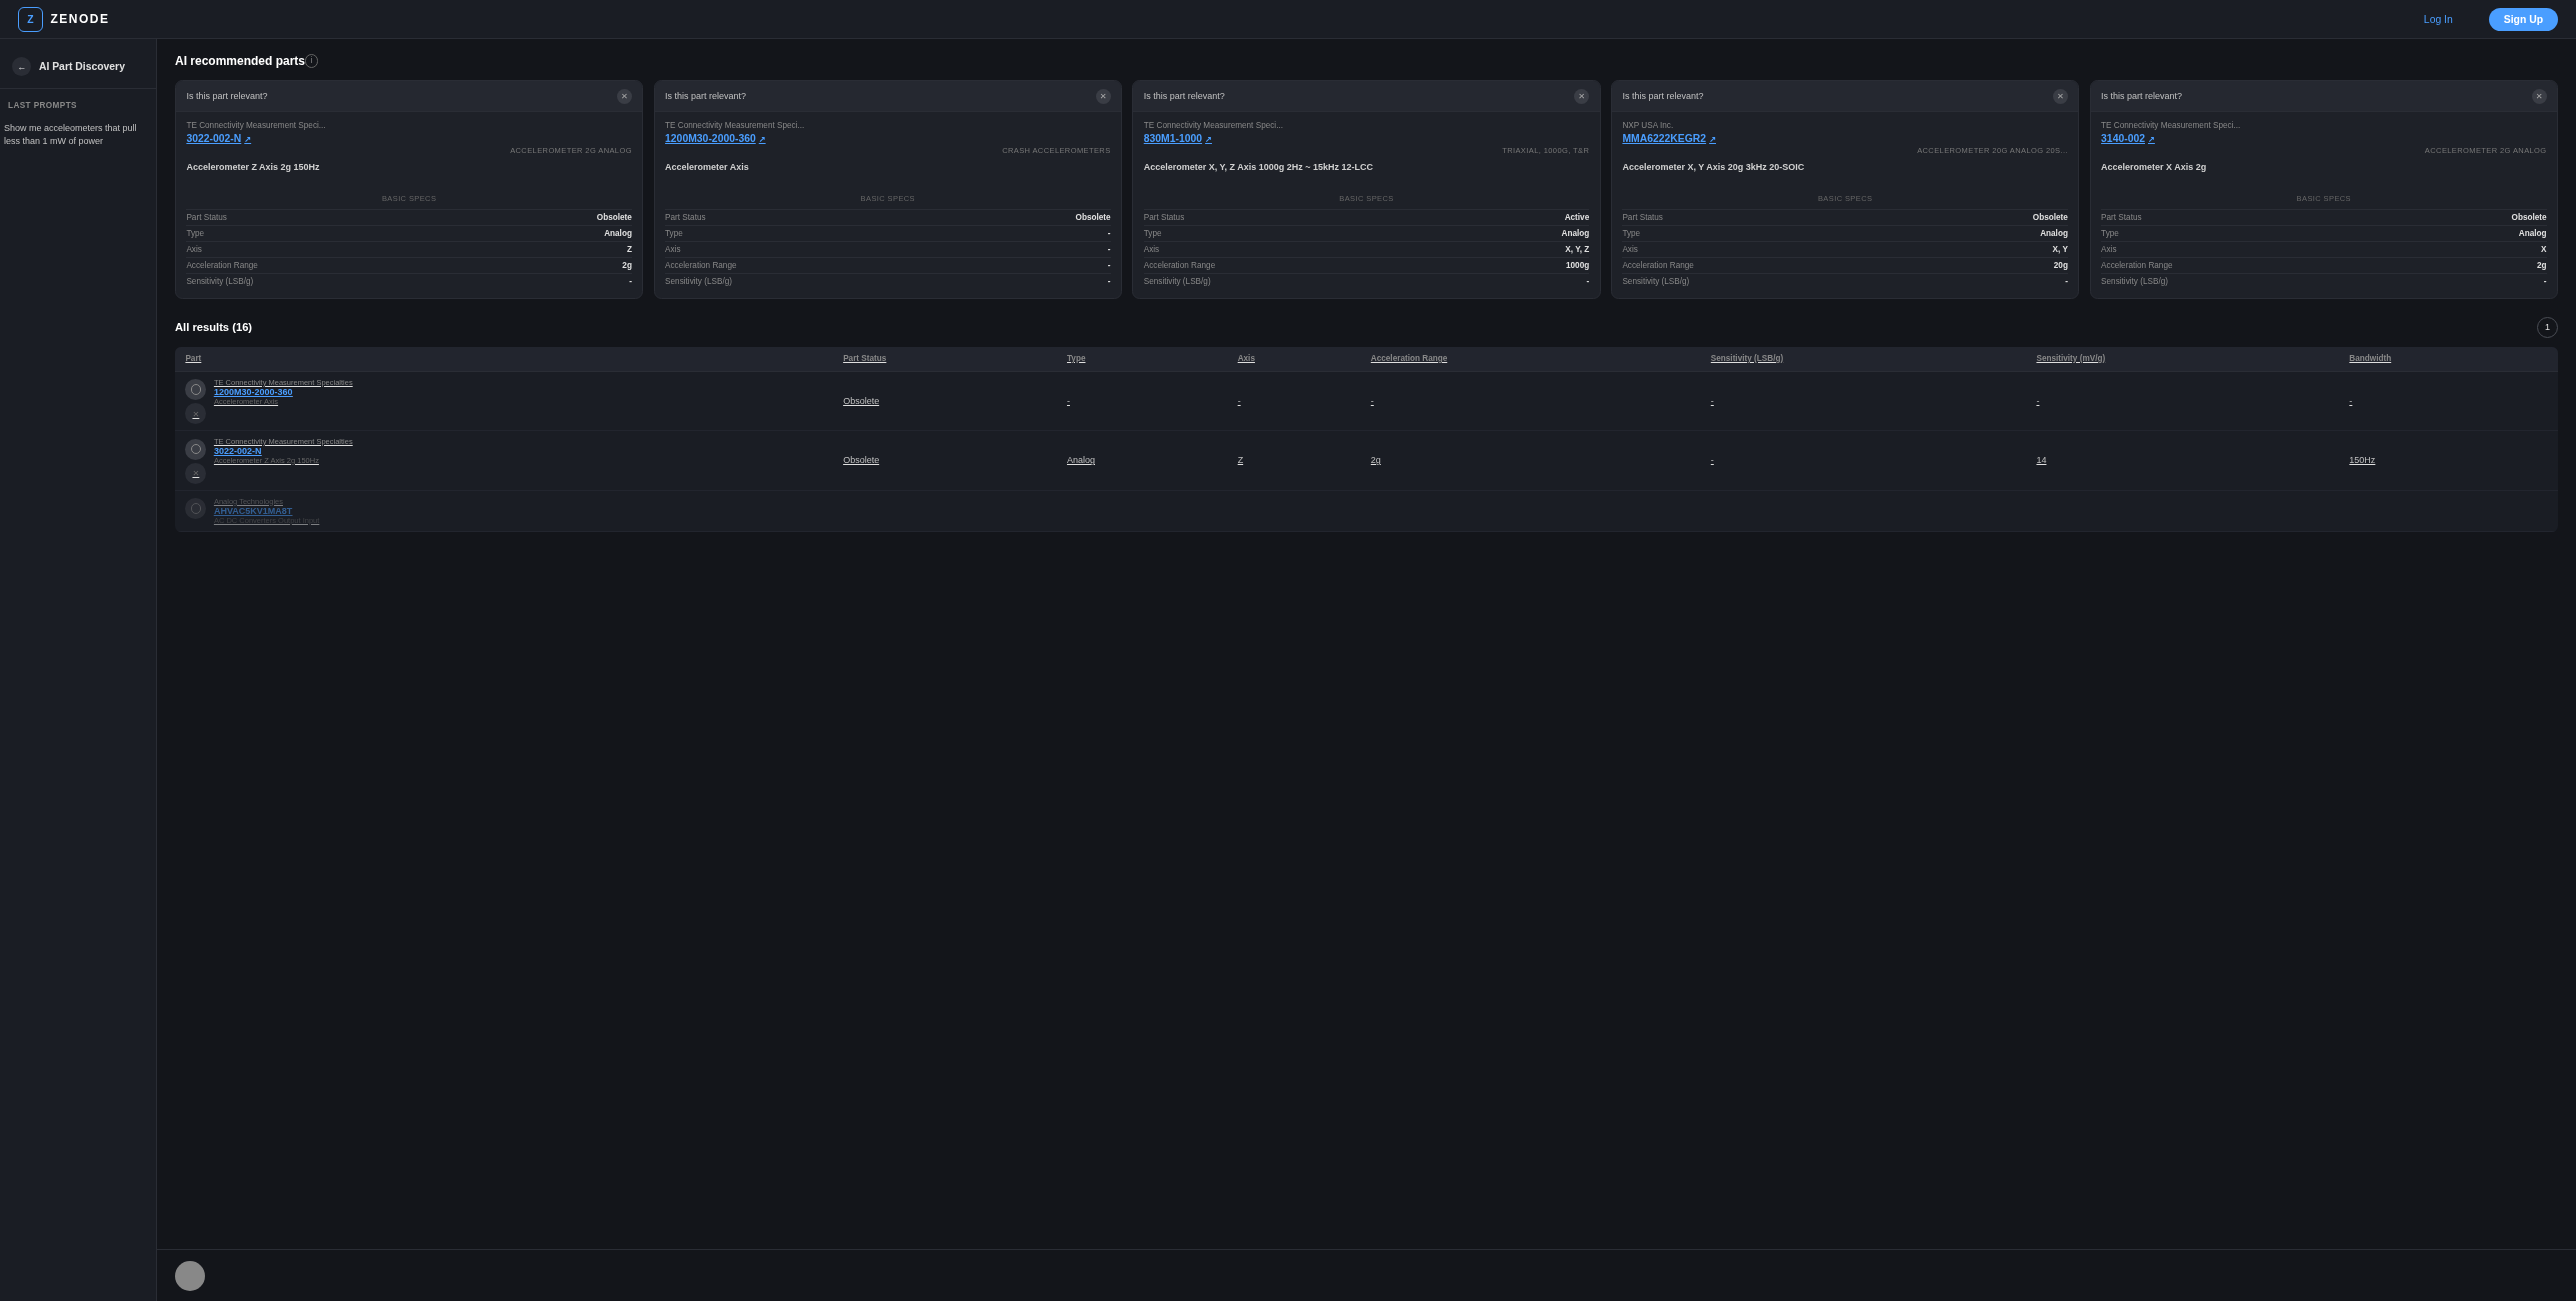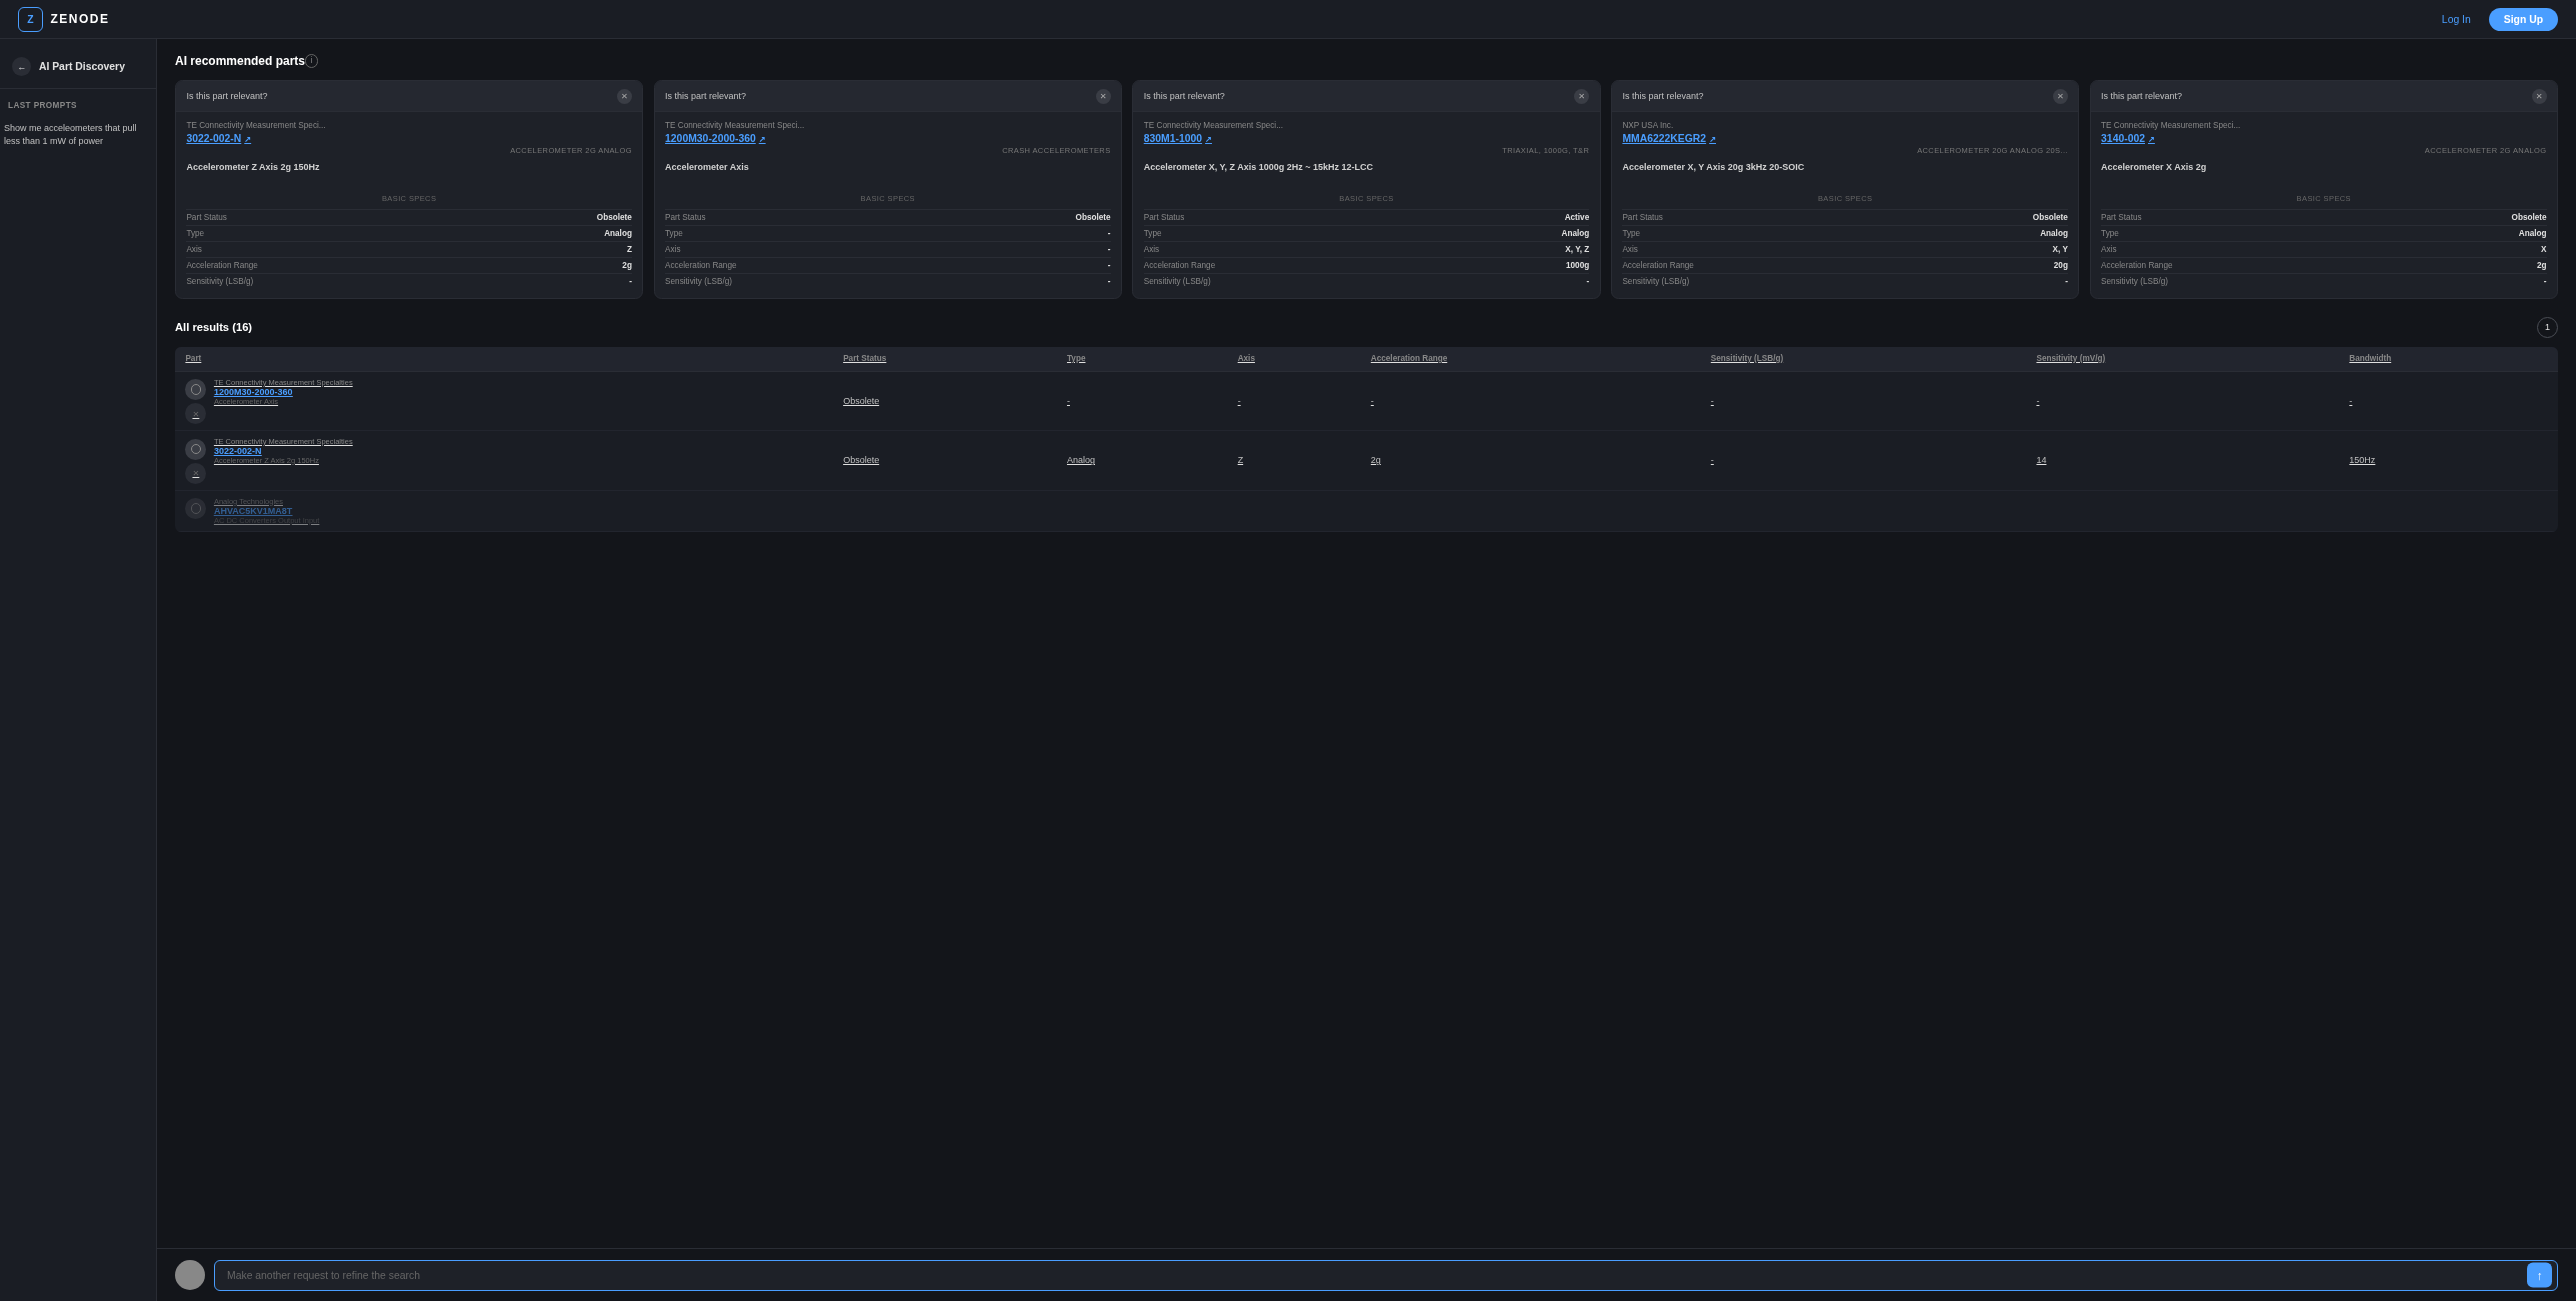--- a/index.html
+++ b/index.html
@@ -44,21 +44,21 @@
     }
     .logo-text {
       color: #ffffff;
       font-size: 12px;
       font-weight: 700;
       letter-spacing: 1.5px;
     }
     .nav-buttons {
       display: flex;
       align-items: center;
-      gap: 9px;
+      gap: 27px;
     }
     .btn-login {
       background: transparent;
       border: none;
       color: #4a9eff;
       font-size: 10.4px;
       cursor: pointer;
       padding: 4.5px 9px;
     }
     .btn-signup {
@@ -753,18 +753,14 @@
         </tr>
       </tbody>
     </table>
 
     <div style="height: 60px;"></div>
   </main>
 </div>
 
 <div class="chat-bar">
   <div class="avatar"></div>
-  <div class="chat-input-wrap">
-    <input class="chat-input" type="text" placeholder="Make another request to refine the search" style="">
-    <button class="send-btn">↑</button>
-  </div>
 </div>
 
 
 </body></html>

